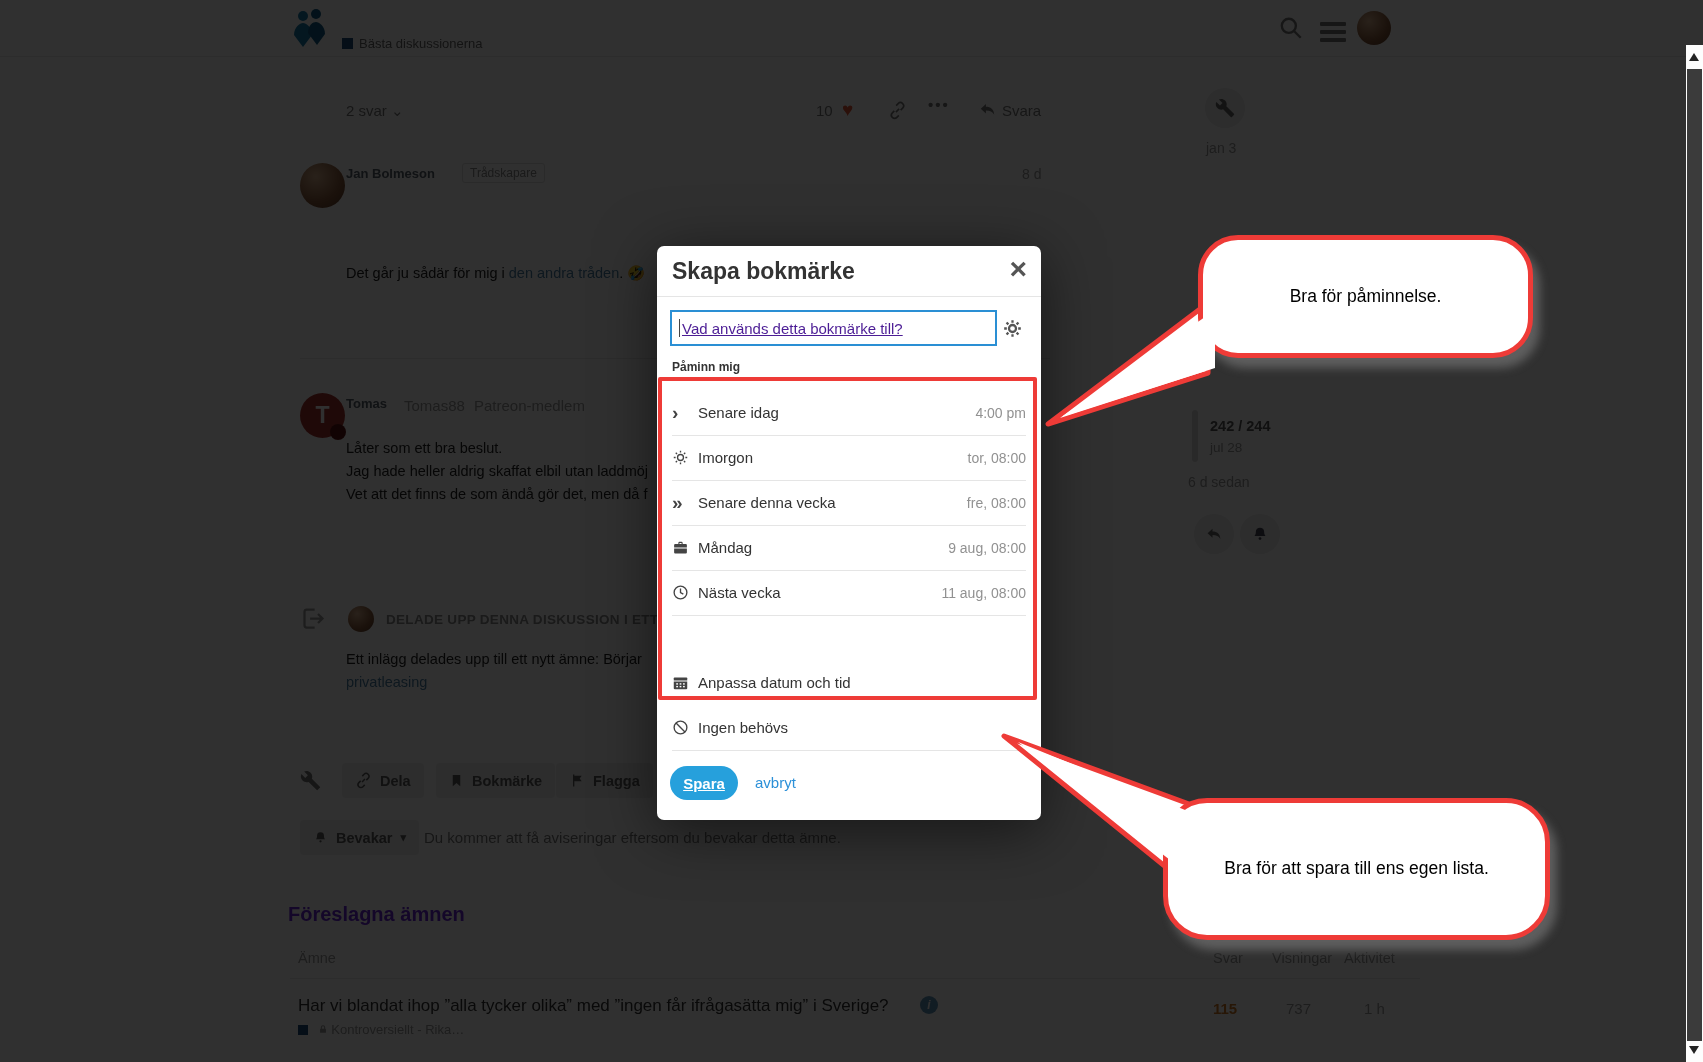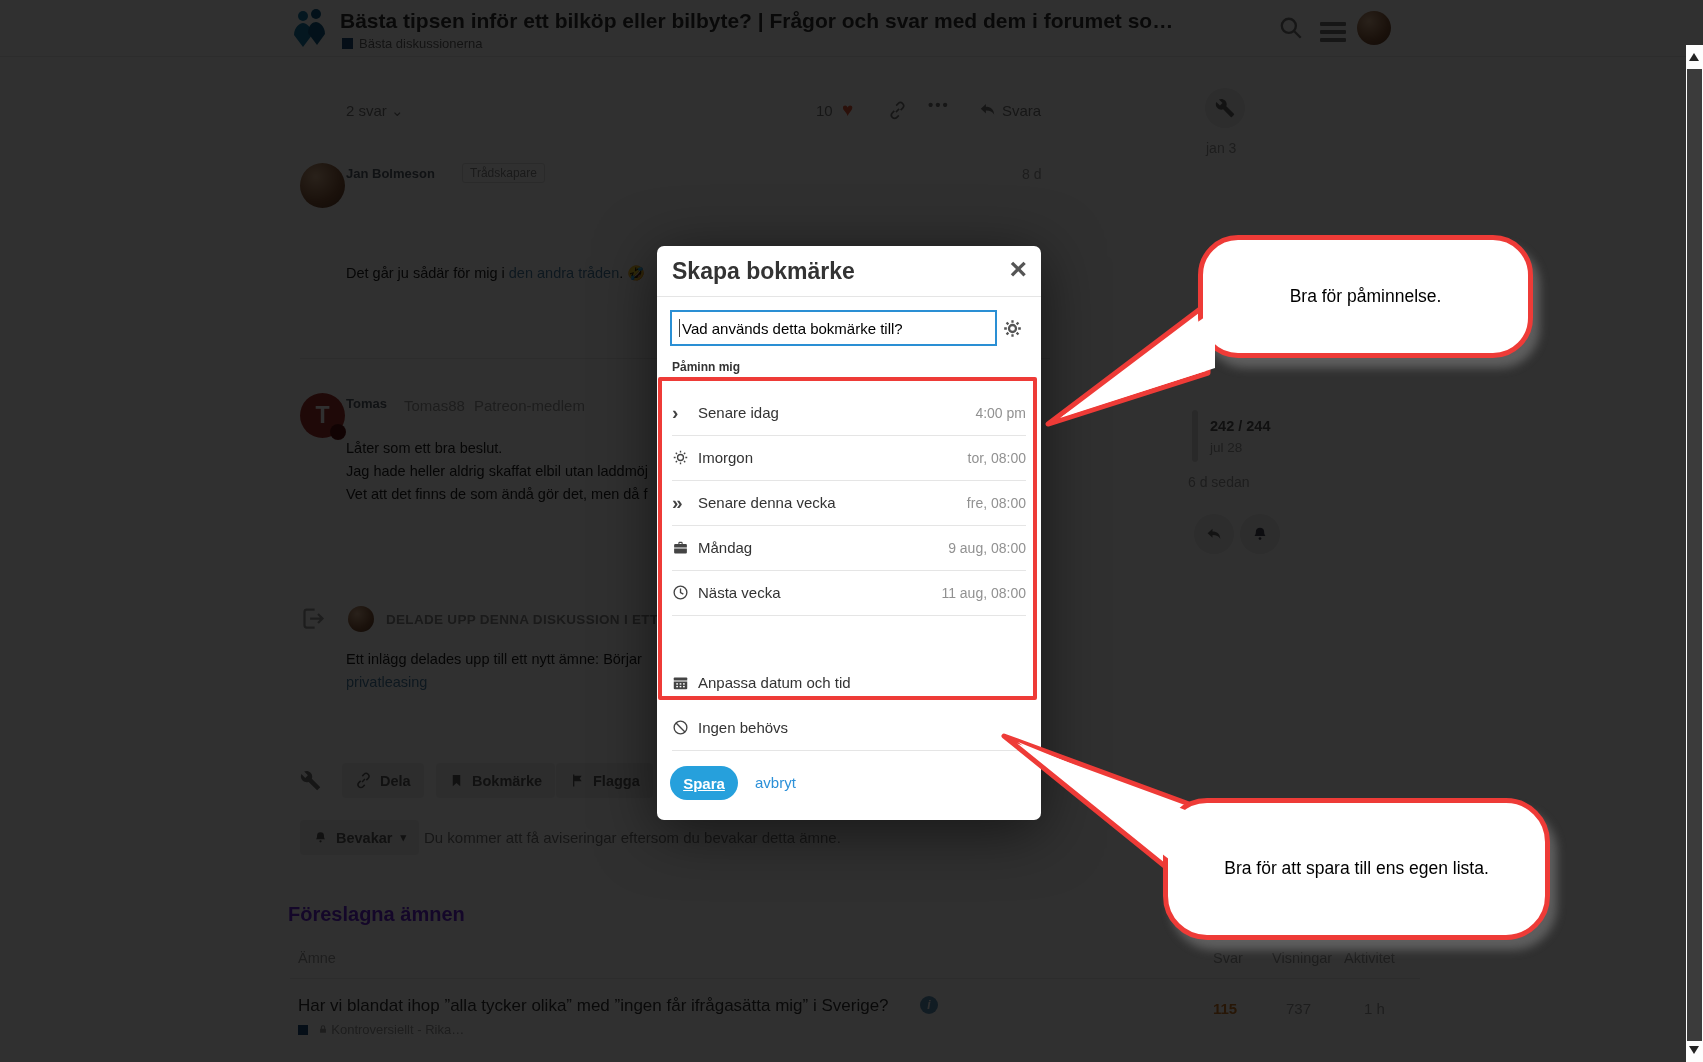--- a/index.html
+++ b/index.html
@@ -29,21 +29,21 @@
   .timeline-bar{position:absolute;width:6px;border-radius:3px;background:#d9d9d9;}
   
   #overlay{position:absolute;inset:0;background:rgba(0,0,0,0.81);z-index:5;}
   
   #modal{position:absolute;left:657px;top:246px;width:384px;height:574px;background:#fff;z-index:10;
          border-radius:7px;box-shadow:0 10px 60px rgba(0,0,0,.55);}
   .m-title{position:absolute;left:15px;top:12px;font-size:23px;font-weight:bold;color:#333;}
   .m-close{position:absolute;right:14px;top:6px;font-size:30px;color:#555;font-weight:bold;cursor:pointer;}
   .m-hdiv{position:absolute;left:0;top:50px;width:100%;height:1px;background:#e5e5e5;}
   .m-input{position:absolute;left:13px;top:64px;width:316px;height:32px;border:2px solid #2a8fd4;
-           display:flex;align-items:center;padding-left:7px;font-size:15px;color:#000000;background:#fff;}
+           display:flex;align-items:center;padding-left:7px;font-size:15px;color:#4c1d95;background:#fff;text-decoration:underline;}
   .caret{display:inline-block;width:1px;height:18px;background:#444;margin-right:2px;}
   .m-gear{position:absolute;right:18px;top:72px;}
   .m-section{position:absolute;left:15px;top:114px;font-size:12px;font-weight:bold;color:#333;}
   .m-row{position:absolute;left:15px;width:354px;height:45px;display:flex;align-items:center;
          border-bottom:1px solid #e5e5e5;cursor:pointer;}
   .m-row .ric{width:26px;color:#444;display:flex;align-items:center;}
   .m-row .rlabel{font-size:15px;color:#333;}
   .m-row .rtime{margin-left:auto;font-size:14px;color:#919191;}
   .glyph{font-size:19px;font-weight:bold;color:#444;line-height:1;}
   .m-save{position:absolute;left:13px;top:520px;width:68px;height:34px;border-radius:17px;background:#26a0dc;
@@ -69,21 +69,20 @@
 
   <div id="bg">
 
     <div class="hdr">
       <svg class="abs" style="left:288px;top:7px" width="42" height="42" viewBox="0 0 42 42">
         <circle cx="15" cy="9" r="5" fill="#1579a8"></circle>
         <circle cx="28" cy="7" r="5" fill="#115e88"></circle>
         <path d="M6 28 c0-8 6-12 9-12 c3 0 9 4 9 12 l-9 12 Z" fill="#1579a8"></path>
         <path d="M20 26 c0-8 5-11 8-11 c3 0 9 4 9 12 l-8 11 Z" fill="#115e88"></path>
       </svg>
-      <div class="hdr-title">Bästa tipsen inför ett bilköp eller bilbyte? | Frågor och svar med dem i forumet so…</div>
       <div class="hdr-cat">
         <span class="cat-square"></span><span>Bästa diskussionerna</span>
       </div>
       <svg class="abs iconbtn" style="left:1278px;top:15px" width="26" height="26" viewBox="0 0 24 24" fill="none" stroke="#777" stroke-width="2.2">
         <circle cx="10" cy="10" r="6.5"></circle>
           <line x1="15" y1="15" x2="21" y2="21"></line>
       </svg>
       <div class="abs hamburger" style="left:1320px;top:18px">
         <span></span>
           <span></span>

